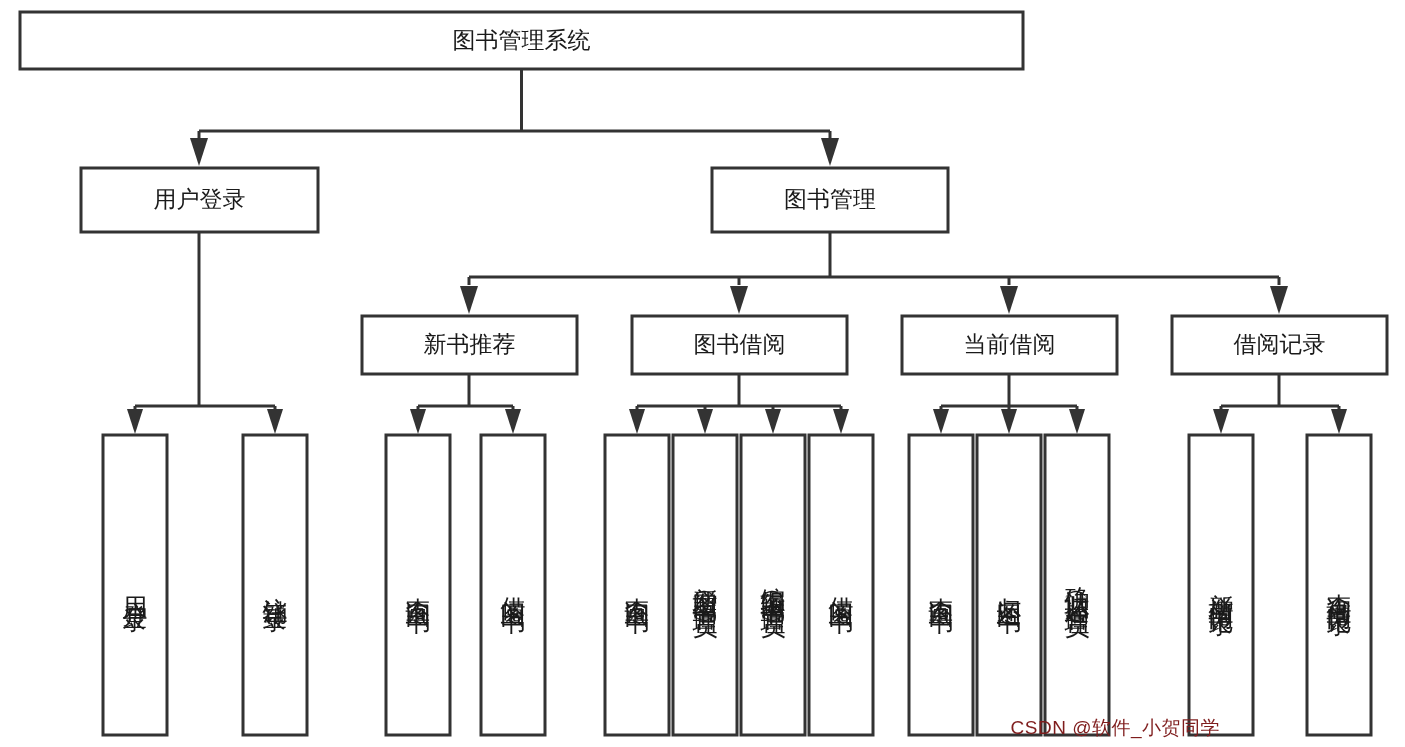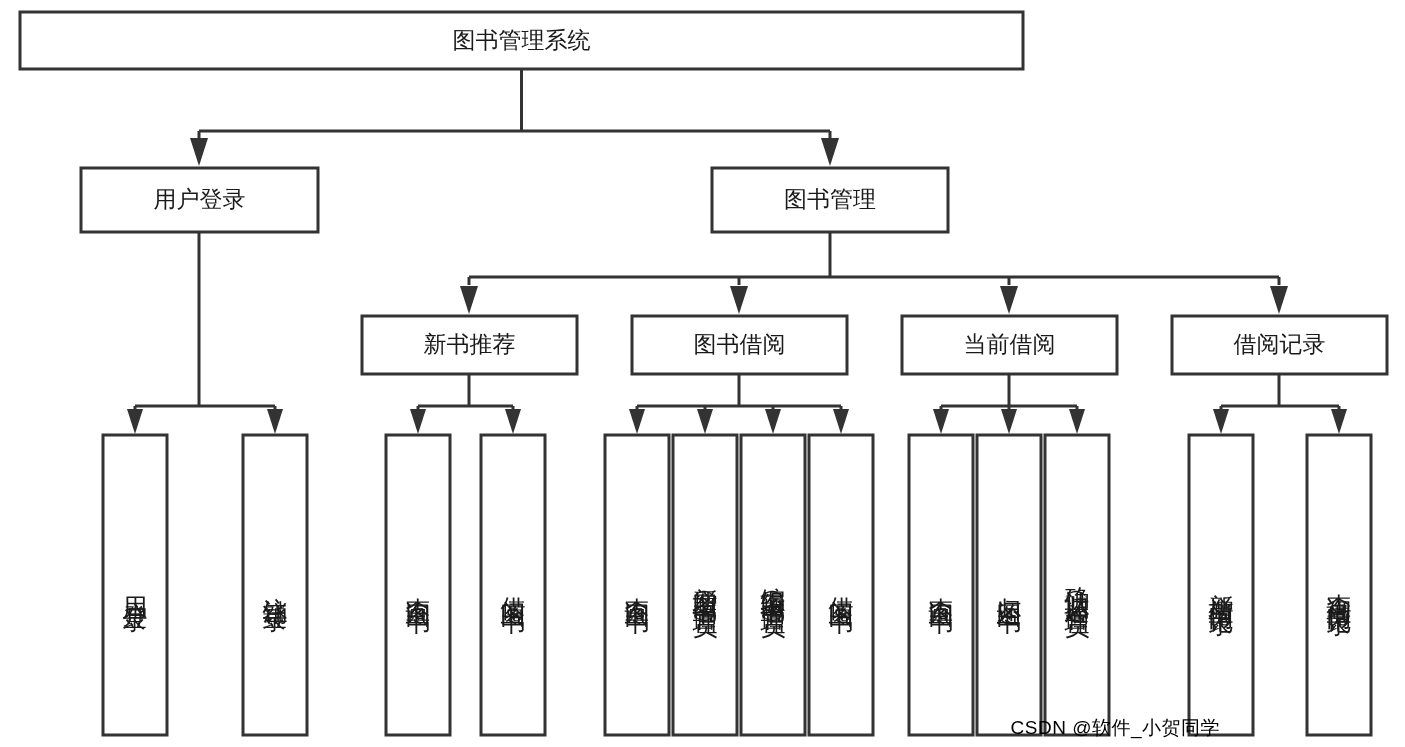--- a/index.html
+++ b/index.html
@@ -64,21 +64,21 @@
     text-align: center;
     white-space: nowrap;
     pointer-events: none;
   }
   .watermark {
     position: absolute;
     right: 10px;
     bottom: 6px;
     font-family: "Liberation Sans", "DejaVu Sans", sans-serif;
     font-size: 19px;
-    color: #000000;
+    color: #7f1d1d;
     white-space: nowrap;
     letter-spacing: 0.5px;
   }
 </style>
 </head>
 <body>
 
 <div id="diagram-root">
 
   <svg id="flow-svg" viewBox="0 0 1405 747">

